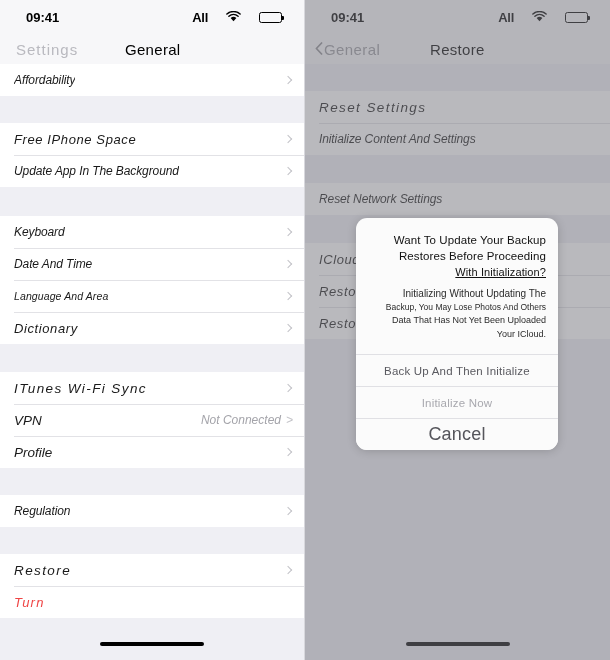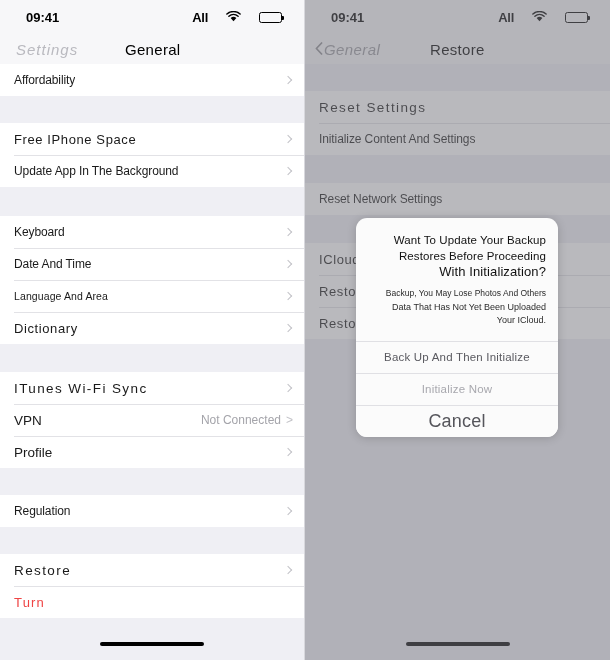--- a/index.html
+++ b/index.html
@@ -63,37 +63,36 @@
     position: relative;
     padding: 0 10px;
   }
   .nav-back {
     display: flex;
     align-items: flex-start;
     color: #9a9aa0;
     font-size: 15px;
     letter-spacing: 0.4px;
     z-index: 2;
-    font-style: italic;
   }
   .nav-back.grey-label { color: #b9b9bf; letter-spacing: 1px; padding-left: 6px; }
   .nav-back .chev { margin-right: 1px; display: block; }
   .nav-title {
     position: absolute;
     left: 0; right: 0;
     text-align: center;
     font-size: 15px;
     color: #000;
     letter-spacing: 0.3px;
   }
   .nav-title.shift { text-align: left; padding-left: 125px; }
   .nav-title.shift2 { text-align: left; padding-left: 125px; }
 
   
-  .scroll { height: 596px; overflow: hidden; background: #efeff4; }
+  .scroll { height: 596px; overflow: hidden; background: #efeff4; font-style: italic; }
   .gap { background: #efeff4; }
   .group { background: #ffffff; }
   .row {
     position: relative;
     display: flex;
     align-items: center;
     justify-content: space-between;
     height: 32px;
     padding: 0 11px 0 14px;
     background: #ffffff;
@@ -162,21 +161,21 @@
   }
   .alert-body { padding: 14px 12px 13px; text-align: right; }
   .alert-title {
     font-size: 11.5px;
     line-height: 16px;
     color: #111;
     letter-spacing: 0.1px;
   }
   .alert-title .l1 { display: block; }
   .alert-title .l2 { display: block; }
-  .alert-title .l3 { display: block; font-size: 13px; letter-spacing: 0.1px; }
+  .alert-title .l3 { display: block; font-size: 11px; letter-spacing: 0.1px; text-decoration: underline; }
   .alert-msg {
     margin-top: 7px;
     font-size: 9.5px;
     line-height: 13.5px;
     color: #2b2b2b;
   }
   .alert-msg .m1 { display: block; font-size: 10px; }
   .alert-msg .m2 { display: block; font-size: 8.5px; }
   .alert-msg .m3 { display: block; font-size: 9px; }
   .alert-msg .m4 { display: block; font-size: 9px; }
@@ -405,20 +404,21 @@
     <div class="dim-overlay"></div>
 
     <div class="alert">
       <div class="alert-body">
         <div class="alert-title">
           <span class="l1">Want To Update Your Backup</span>
           <span class="l2">Restores Before Proceeding</span>
           <span class="l3">With Initialization?</span>
         </div>
         <div class="alert-msg">
+          <span class="m1">Initializing Without Updating The</span>
           <span class="m2">Backup, You May Lose Photos And Others</span>
           <span class="m3">Data That Has Not Yet Been Uploaded</span>
           <span class="m4">Your ICloud.</span>
         </div>
       </div>
       <div class="alert-btn b1">Back Up And Then Initialize</div>
       <div class="alert-btn b2">Initialize Now</div>
       <div class="alert-btn b3">Cancel</div>
     </div>
 

